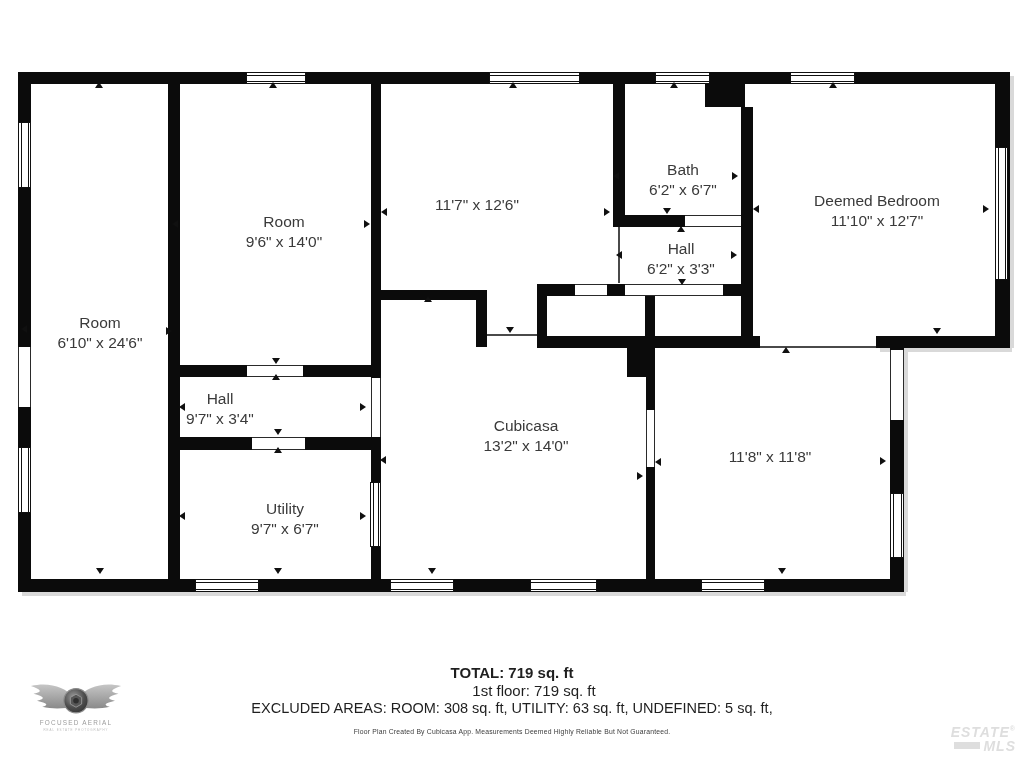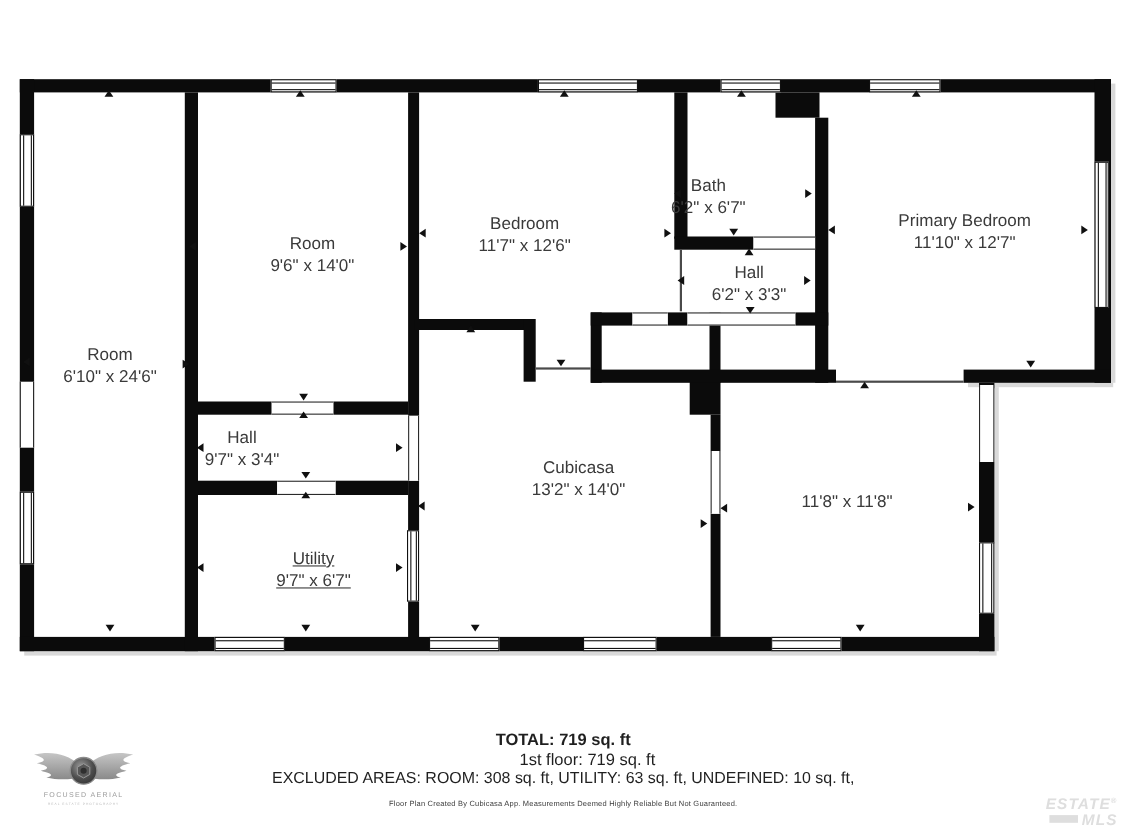--- a/index.html
+++ b/index.html
@@ -150,55 +150,54 @@
 
   <div class="room-label" style="left:-20px;top:313px;">
     <div class="rname">Room</div>
     <div class="rdims">6'10" x 24'6"</div>
   </div>
   <div class="room-label" style="left:164px;top:212px;">
     <div class="rname">Room</div>
     <div class="rdims">9'6" x 14'0"</div>
   </div>
   <div class="room-label" style="left:357px;top:194px;">
-    <div class="rname">Bedroom</div>
     <div class="rdims">11'7" x 12'6"</div>
   </div>
-  <div class="room-label" style="left:524px;top:160px;text-align:center;">
+  <div class="room-label" style="left:563px;top:160px;text-align:center;">
     <div class="rname">Bath</div>
     <div class="rdims">6'2" x 6'7"</div>
   </div>
   <div class="room-label" style="left:561px;top:239px;">
     <div class="rname">Hall</div>
     <div class="rdims">6'2" x 3'3"</div>
   </div>
   <div class="room-label" style="left:757px;top:191px;">
-    <div class="rname">Primary Bedroom</div>
+    <div class="rname">Deemed Bedroom</div>
     <div class="rdims">11'10" x 12'7"</div>
   </div>
   <div class="room-label" style="left:100px;top:389px;">
     <div class="rname">Hall</div>
     <div class="rdims">9'7" x 3'4"</div>
   </div>
-  <div class="room-label" style="left:165px;top:499px;text-decoration:underline;">
+  <div class="room-label" style="left:165px;top:499px;">
     <div class="rname">Utility</div>
     <div class="rdims">9'7" x 6'7"</div>
   </div>
   <div class="room-label" style="left:406px;top:416px;">
     <div class="rname">Cubicasa</div>
     <div class="rdims">13'2" x 14'0"</div>
   </div>
   <div class="room-label" style="left:650px;top:446px;">
     <div class="rdims">11'8" x 11'8"</div>
   </div>
 
   <div class="summary">
     <div class="sum-total">TOTAL: 719 sq. ft</div>
     <div class="sum-floor">1st floor: 719 sq. ft</div>
-    <div class="sum-excluded">EXCLUDED AREAS: ROOM: 308 sq. ft, UTILITY: 63 sq. ft, UNDEFINED: 10 sq. ft,</div>
+    <div class="sum-excluded">EXCLUDED AREAS: ROOM: 308 sq. ft, UTILITY: 63 sq. ft, UNDEFINED: 5 sq. ft,</div>
     <div class="disclaimer">Floor Plan Created By Cubicasa App. Measurements Deemed Highly Reliable But Not Guaranteed.</div>
   </div>
 
   <svg viewBox="0 0 120 78" style="position:absolute;left:24px;top:676px;width:104px;height:72px;">
     <defs>
       <linearGradient id="wg" x1="0" y1="0" x2="0" y2="1">
         <stop offset="0" stop-color="#c6c6c6"></stop>
           <stop offset="1" stop-color="#8a8a8a"></stop>
       </linearGradient>
       <radialGradient id="cg" cx="0.4" cy="0.35" r="0.8">

